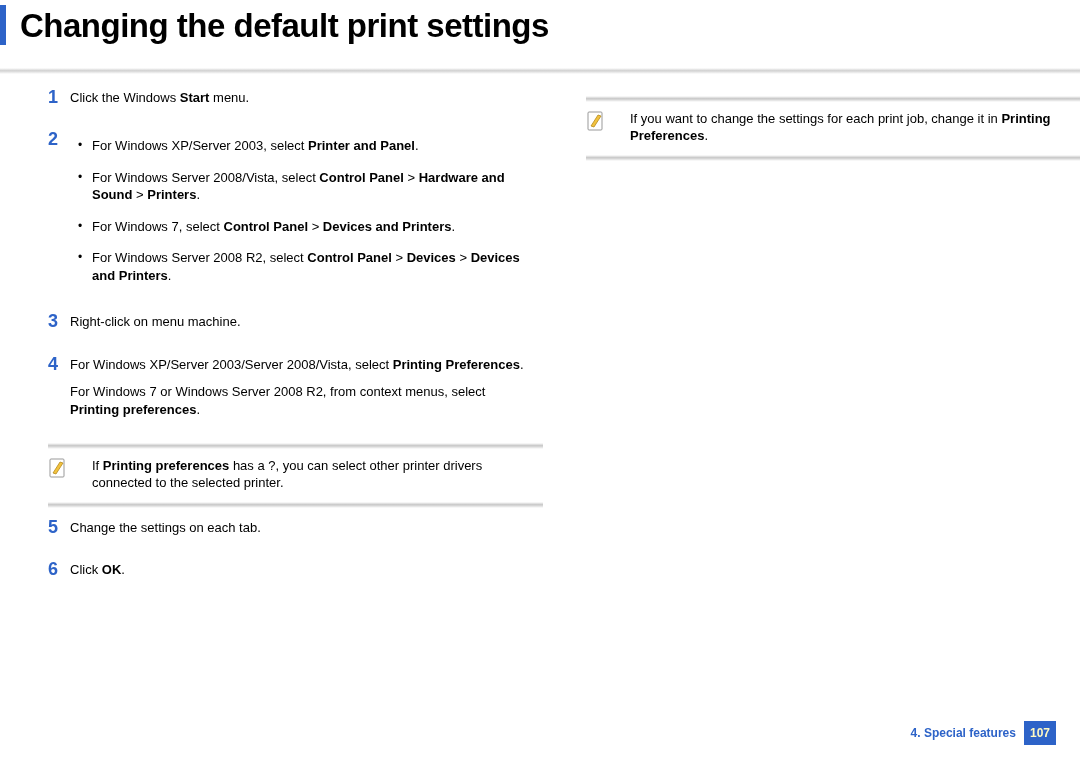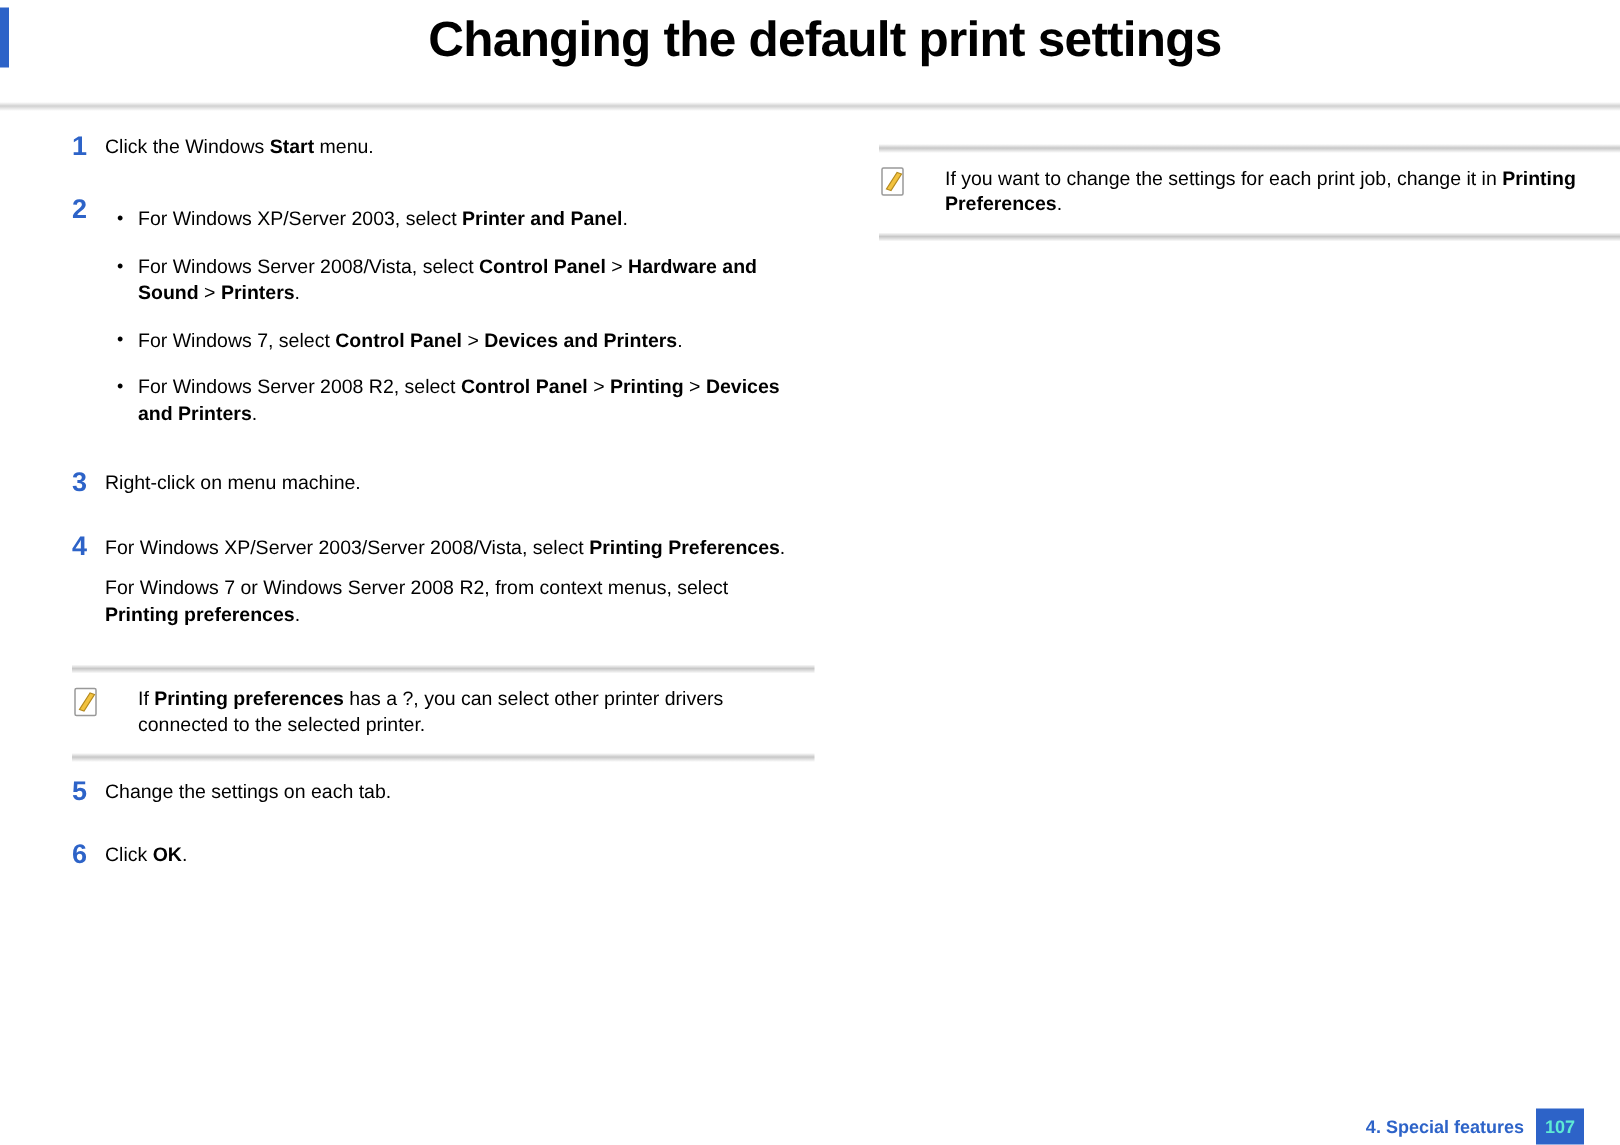--- a/index.html
+++ b/index.html
@@ -17,21 +17,20 @@
   .header {
     position: relative;
     padding: 4px 0 10px 20px;
     border-bottom: 3px solid transparent;
   }
   .header-title {
     font-size: 33px;
     font-weight: 700;
     letter-spacing: -0.5px;
     color: #000;
-    text-align: center;
   }
   .header-rule {
     height: 6px;
     background: linear-gradient(to bottom,
       rgba(0,0,0,0.0) 0%,
       rgba(0,0,0,0.18) 45%,
       rgba(0,0,0,0.0) 100%);
     margin: 6px 0 0 0;
   }
   .left-accent {
@@ -110,34 +109,34 @@
     flex: 0 0 20px;
     position: relative;
   }
   .note-icon svg { display:block; }
   .note-text {
     flex: 1;
     font-size: 13px;
   }
   .footer {
     position: absolute;
-    bottom: 0;
+    bottom: 18px;
     right: 24px;
     display: flex;
     align-items: center;
     gap: 8px;
     font-size: 12px;
   }
   .footer-section {
     color: #2d63c8;
     font-weight: 700;
   }
   .footer-page {
     background: #2d63c8;
-    color: #5eead4;
+    color: #fef9c3;
     font-weight: 700;
     padding: 4px 6px;
     font-size: 12px;
   }
 </style>
 </head>
 <body>
 
 <div class="header">
   <div class="left-accent"></div>
@@ -155,21 +154,21 @@
             <p>Click the Windows <b>Start</b> menu.</p>
           </div>
         </div>
         <div class="step">
           <div class="step-num">2</div>
           <div class="step-body">
             <ul class="sub">
               <li>For Windows XP/Server 2003, select <b>Printer and Panel</b>.</li>
               <li>For Windows Server 2008/Vista, select <b>Control Panel</b> &gt; <b>Hardware and Sound</b> &gt; <b>Printers</b>.</li>
               <li>For Windows 7, select <b>Control Panel</b> &gt; <b>Devices and Printers</b>.</li>
-              <li>For Windows Server 2008 R2, select <b>Control Panel</b> &gt; <b>Printing</b> &gt; <b>Devices and Printers</b>.</li>
+              <li>For Windows Server 2008 R2, select <b>Control Panel</b> &gt; <b>Devices</b> &gt; <b>Devices and Printers</b>.</li>
             </ul>
           </div>
         </div>
         <div class="step">
           <div class="step-num">3</div>
           <div class="step-body">
             <p>Right-click on menu machine.</p>
           </div>
         </div>
         <div class="step">

